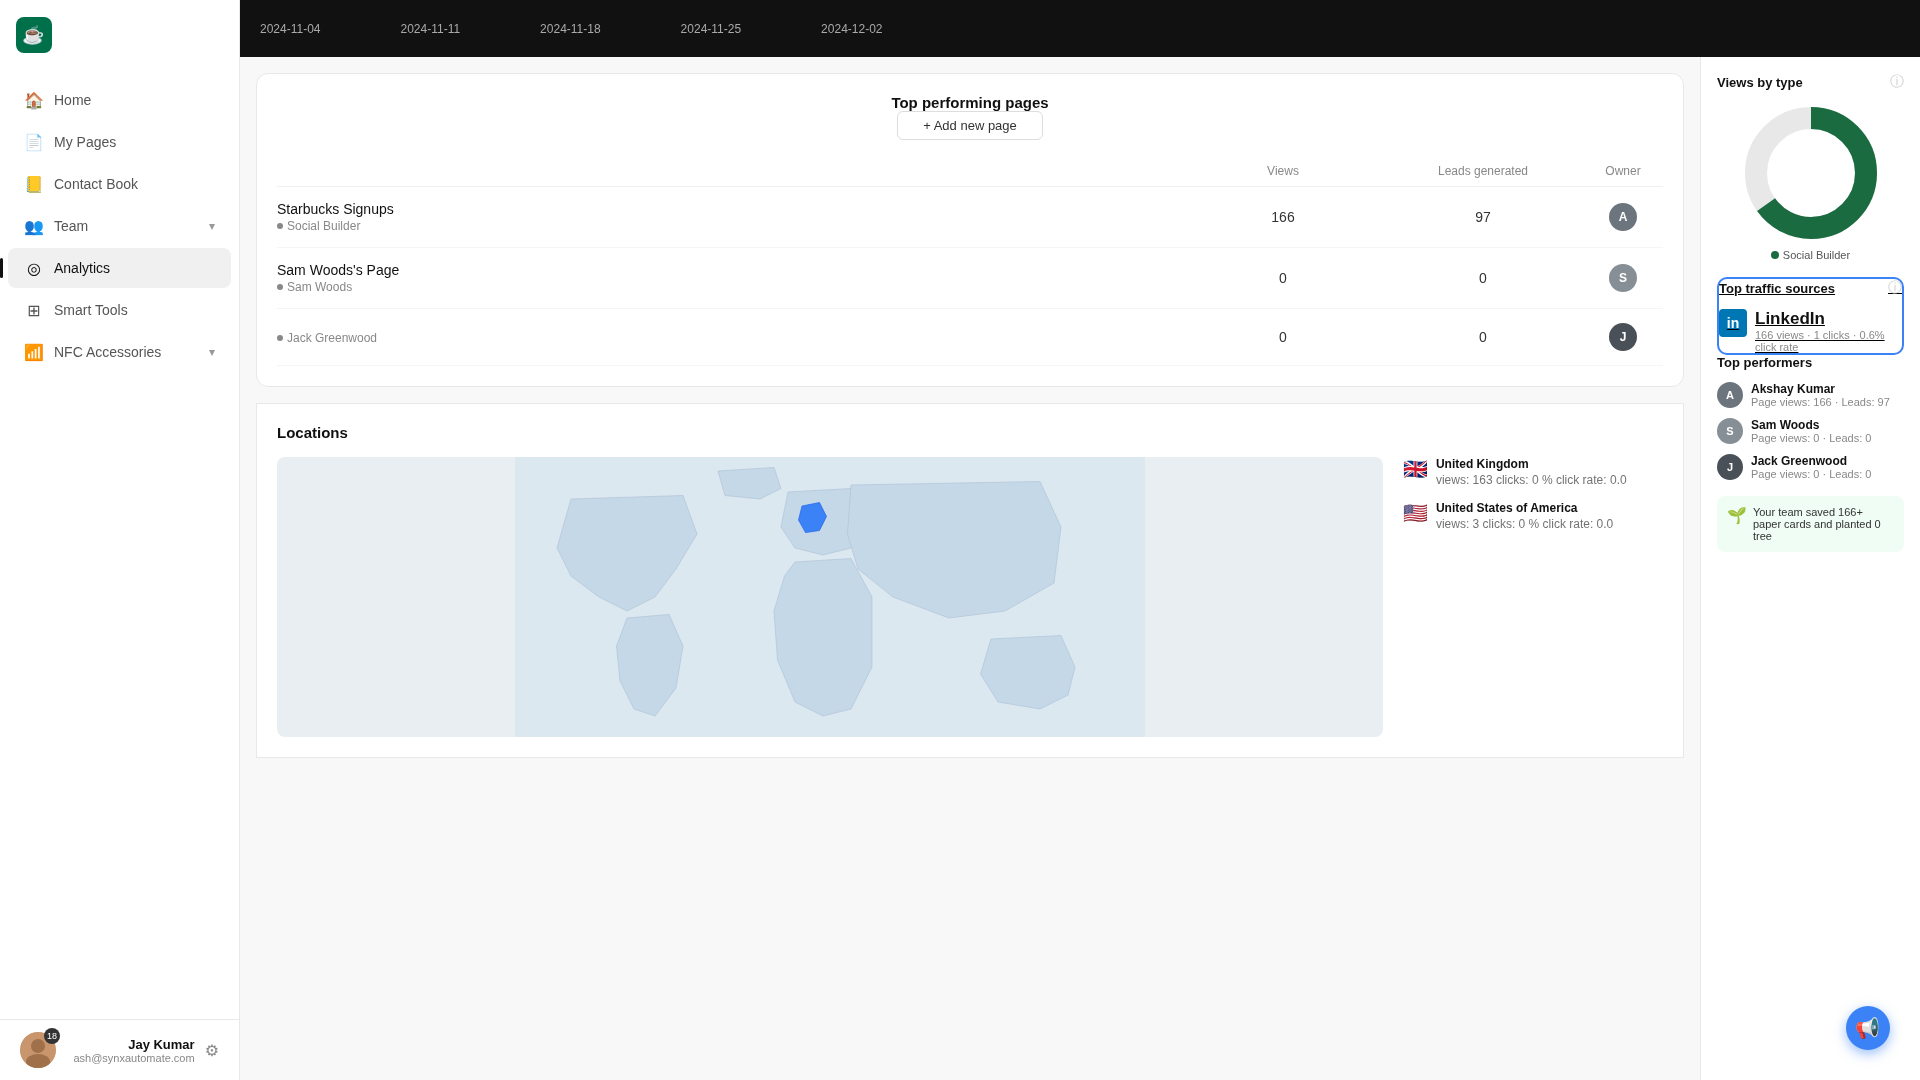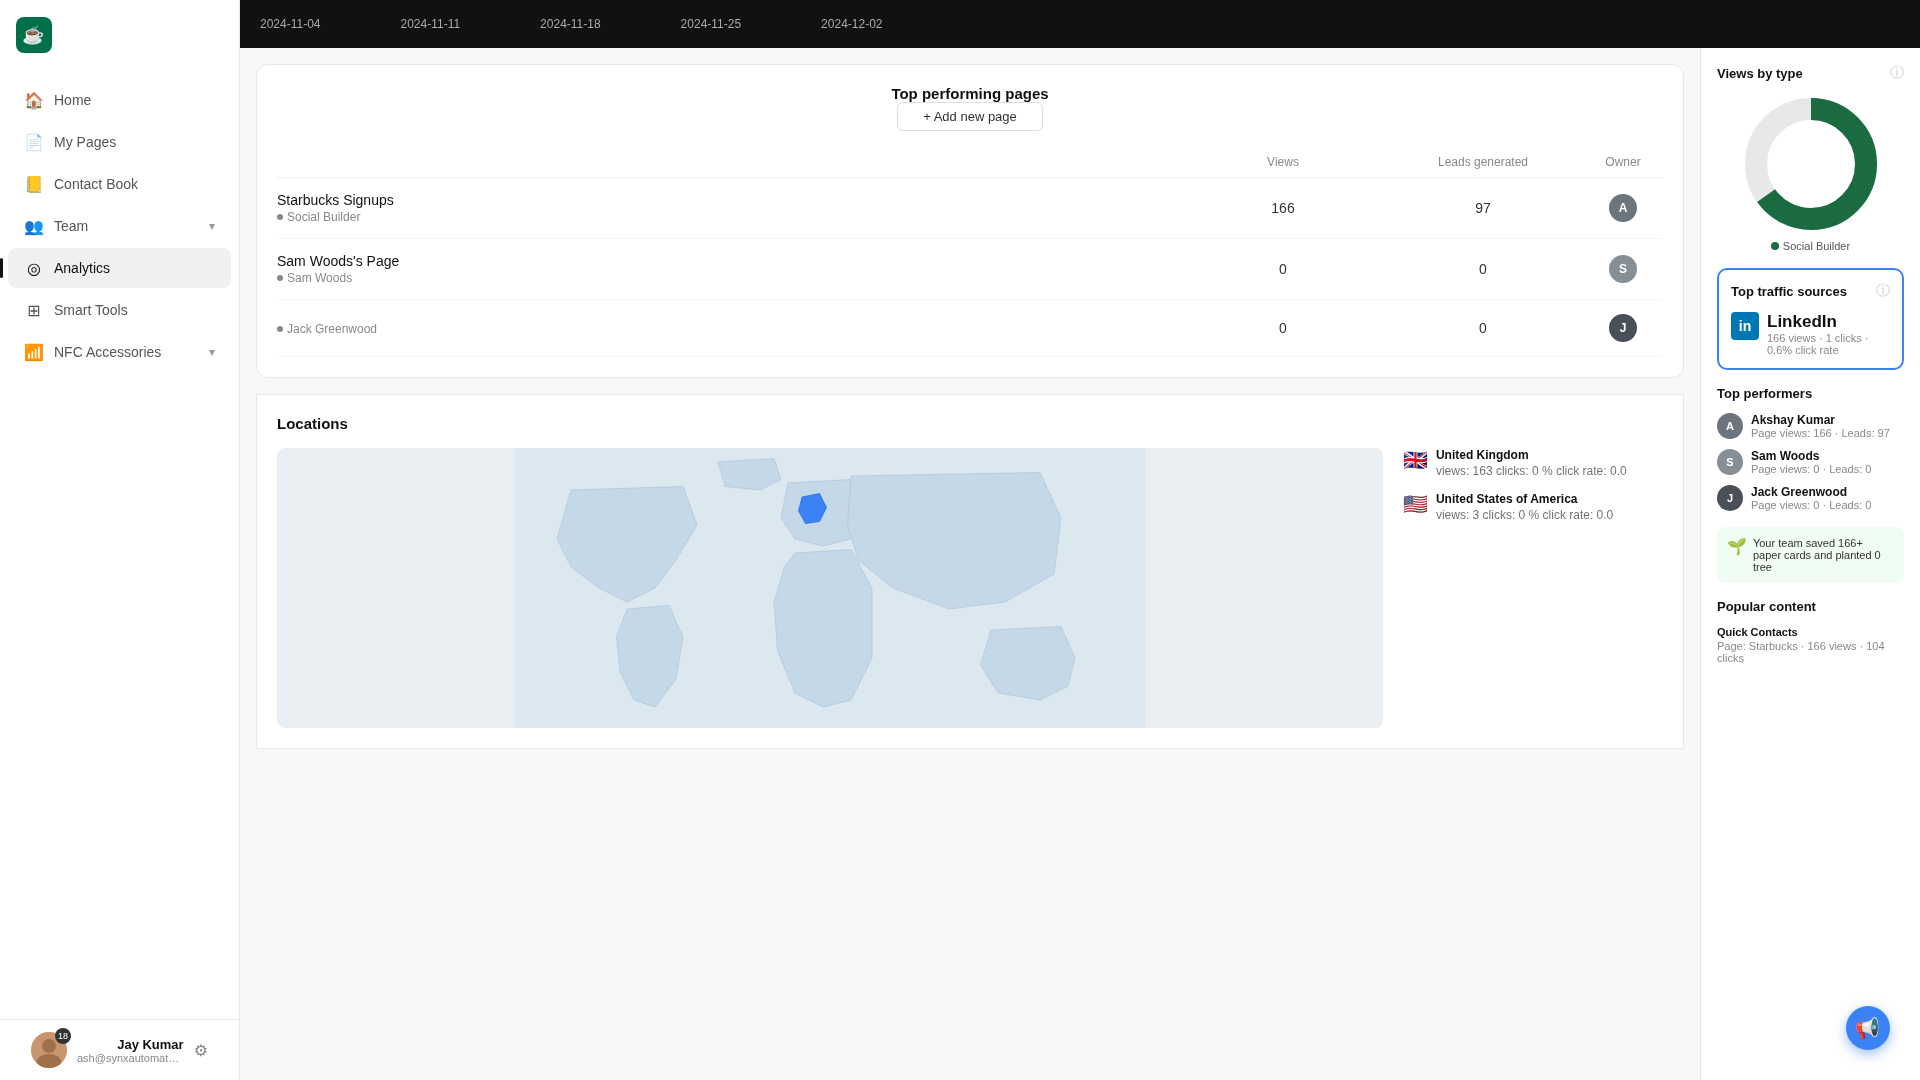--- a/index.html
+++ b/index.html
@@ -67,21 +67,21 @@
       position: absolute;
       left: -8px;
       top: 50%;
       transform: translateY(-50%);
       width: 3px;
       height: 20px;
       background: #111;
       border-radius: 2px;
     }
     .sidebar-footer {
-      padding: 12px 31px;
+      padding: 12px 20px;
       border-top: 1px solid #e8e8e8;
       display: flex;
       align-items: center;
       gap: 10px;
     }
     .avatar-wrap {
       position: relative;
     }
     .avatar {
       width: 36px;
@@ -118,21 +118,21 @@
     .main-content {
       flex: 1;
       display: flex;
       flex-direction: column;
       overflow: hidden;
       background: #f8f8f8;
     }
 
     .top-bar {
       background: #111;
-      height: 48px;
+      height: 57px;
       display: flex;
       align-items: center;
       padding: 0 20px;
       gap: 80px;
       color: #888;
       font-size: 12px;
     }
     .top-bar span { color: #aaa; }
 
     .content-area {
@@ -259,22 +259,21 @@
       align-items: center;
     }
     .donut-svg { width: 140px; height: 140px; }
     .donut-legend { font-size: 11px; color: #555; display: flex; align-items: center; gap: 4px; margin-top: 6px; }
     .legend-dot { width: 8px; height: 8px; border-radius: 50%; background: #1a6b3f; }
 
     
     .traffic-card {
       border: 2px solid #3b82f6;
       border-radius: 10px;
-      padding: 12px;
-      margin-bottom: 16px;
+      text-decoration: underline;
     }
     .traffic-item {
       display: flex;
       align-items: flex-start;
       gap: 8px;
       margin-top: 8px;
     }
     .linkedin-icon {
       width: 28px;
       height: 28px;
@@ -593,28 +592,19 @@
             <div class="perf-stats">Page views: 0 · Leads: 0</div>
           </div>
         </div>
       </div>
 
       <div class="eco-card">
         <span class="eco-icon">🌱</span>
         <span>Your team saved 166+ paper cards and planted 0 tree</span>
       </div>
 
-      <div class="popular-card">
-        <div class="card-title-row">
-          <span class="card-title">Popular content</span>
-        </div>
-        <div class="popular-item">
-          <div class="pop-title">Quick Contacts</div>
-          <div class="pop-sub">Page: Starbucks · 166 views · 104 clicks</div>
-        </div>
-      </div>
     </div>
   </div>
 </div>
 
 <div class="chat-fab">
   <span>📢</span>
 </div>
 
 </body></html>

